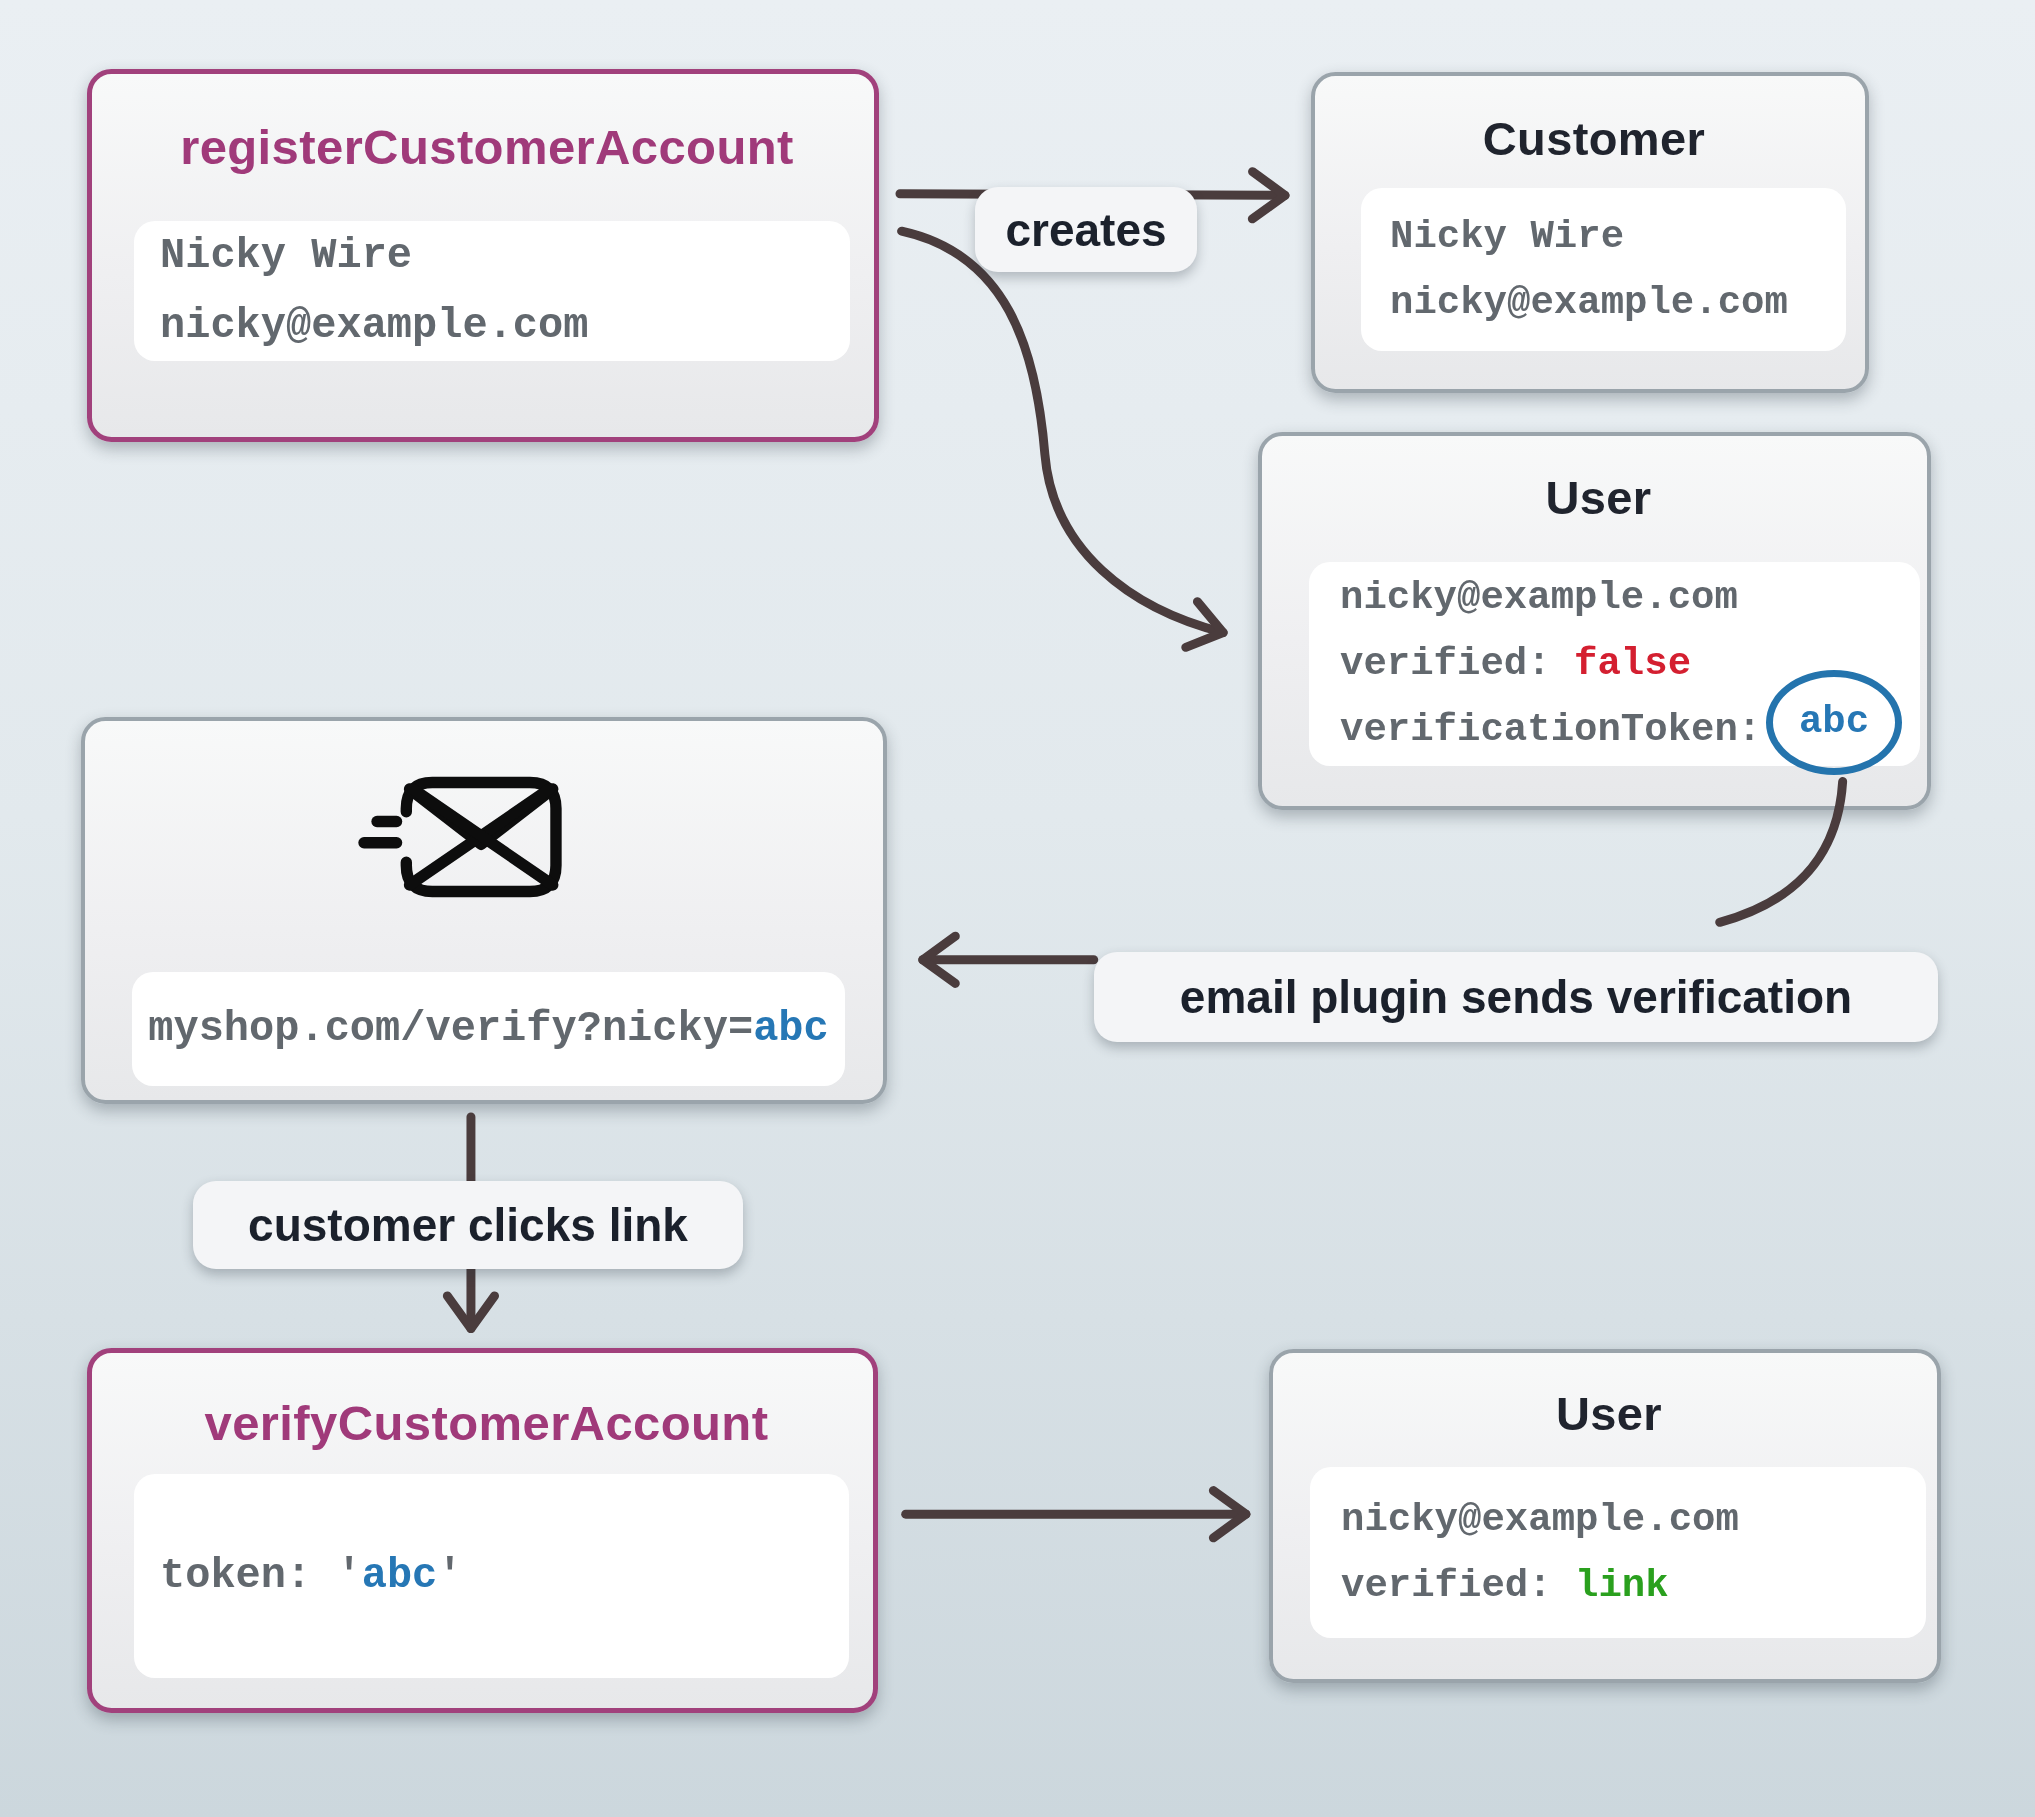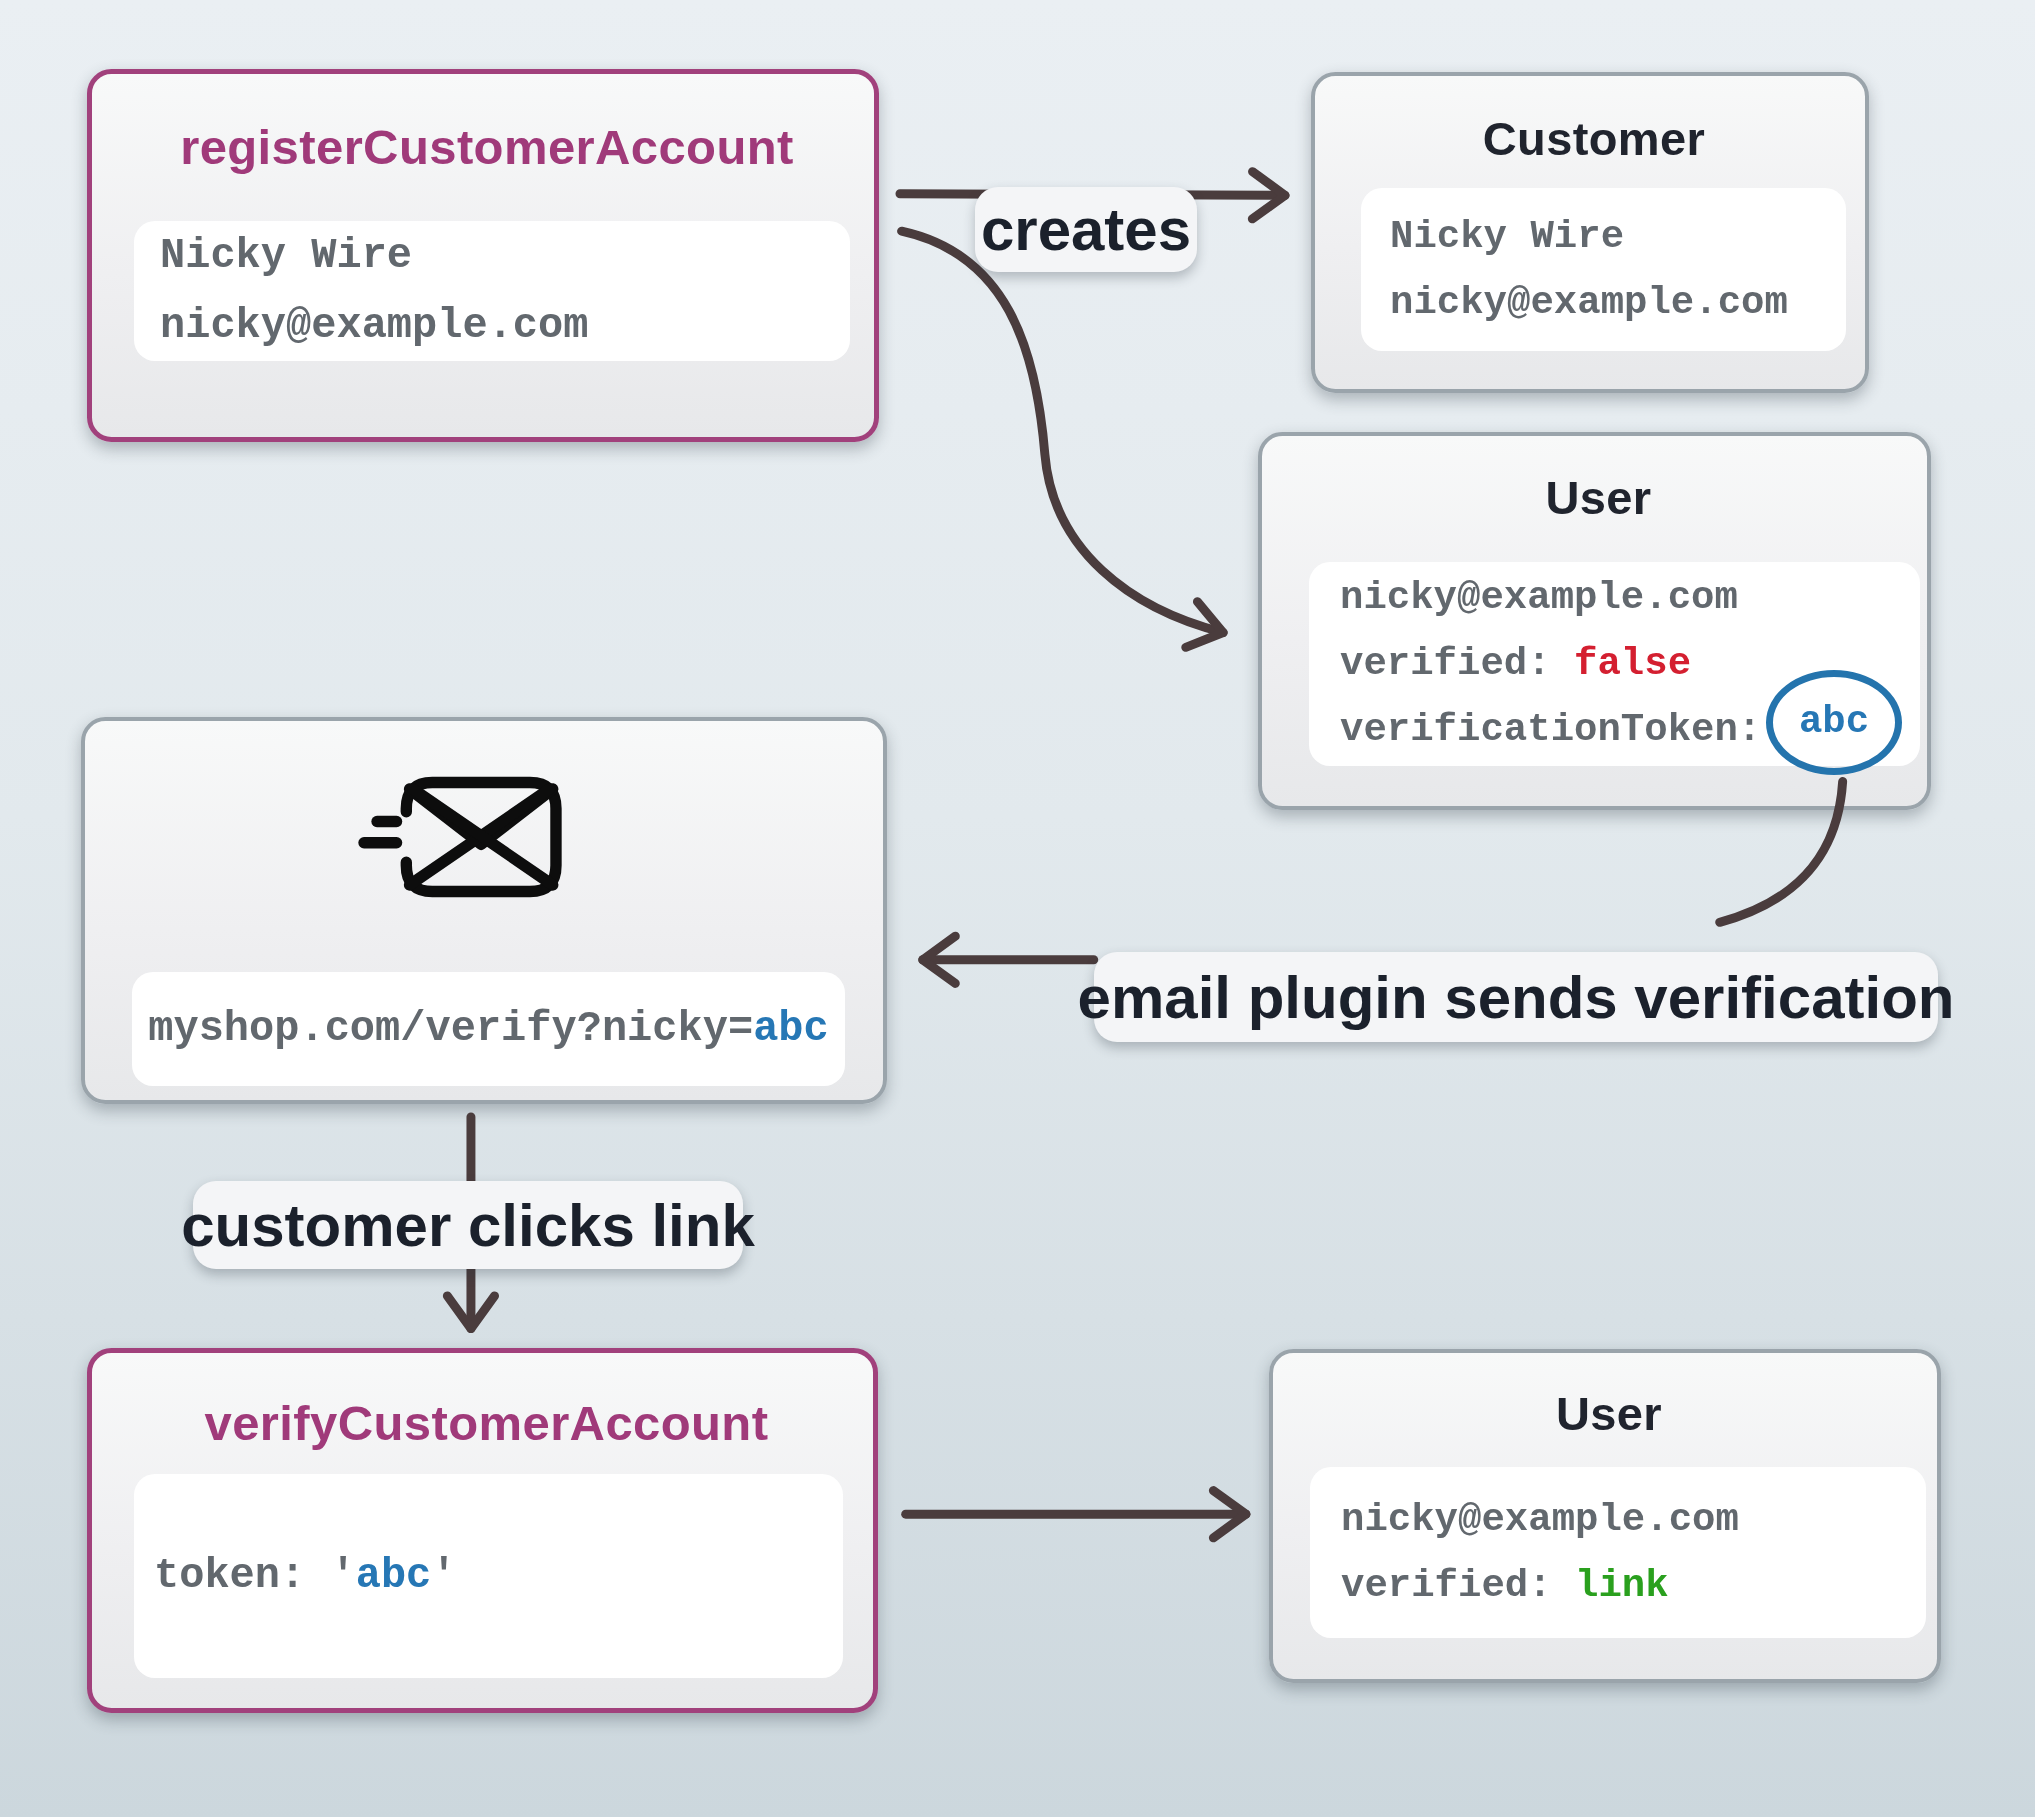--- a/index.html
+++ b/index.html
@@ -49,21 +49,21 @@
   .val-green { color: #2aa01e; }
   .pill {
     position: absolute;
     background: #f4f5f7;
     border-radius: 23px;
     box-shadow: 0 5.7px 11.4px rgba(40, 52, 62, 0.28);
     display: flex;
     align-items: center;
     justify-content: center;
     font-weight: bold;
-    font-size: 60px;
+    font-size: 46px;
     color: #1b212c;
     z-index: 3;
     white-space: nowrap;
   }
   .connector-layer {
     position: absolute;
     inset: 0;
     z-index: 2;
     pointer-events: none;
   }
@@ -129,21 +129,21 @@
       </svg>
     </div>
     <div class="inner" style="left:47px; top:251px; width:713px; height:114px; align-items:center; flex-direction:row; justify-content:center;">
       <span class="mono mono-lg">myshop.com/verify?nicky=</span>
         <span class="mono mono-lg tok-blue">abc</span>
     </div>
   </div>
 
   <div class="node purple" style="left:87px; top:1348px; width:781px; height:355px;">
     <div class="node-title" style="margin-top:42px;">verifyCustomerAccount</div>
-    <div class="inner" style="left:42px; top:121px; width:689px; height:204px; padding-left:20px;">
+    <div class="inner" style="left:42px; top:121px; width:689px; height:204px; padding-left:26px;">
       <div class="mono mono-lg"><span>token:</span> <span>'</span><span class="tok-blue">abc</span><span>'</span></div>
     </div>
   </div>
 
   <div class="node gray" style="left:1269px; top:1349px; width:664px; height:326px;">
     <div class="node-title" style="margin-top:33px;">User</div>
     <div class="inner" style="left:37px; top:114px; width:585px; height:171px; padding-left:31px;">
       <div class="mono mono-md">nicky@example.com</div>
       <div class="mono mono-md"><span>verified:</span> <span class="val-green">link</span></div>
     </div>

